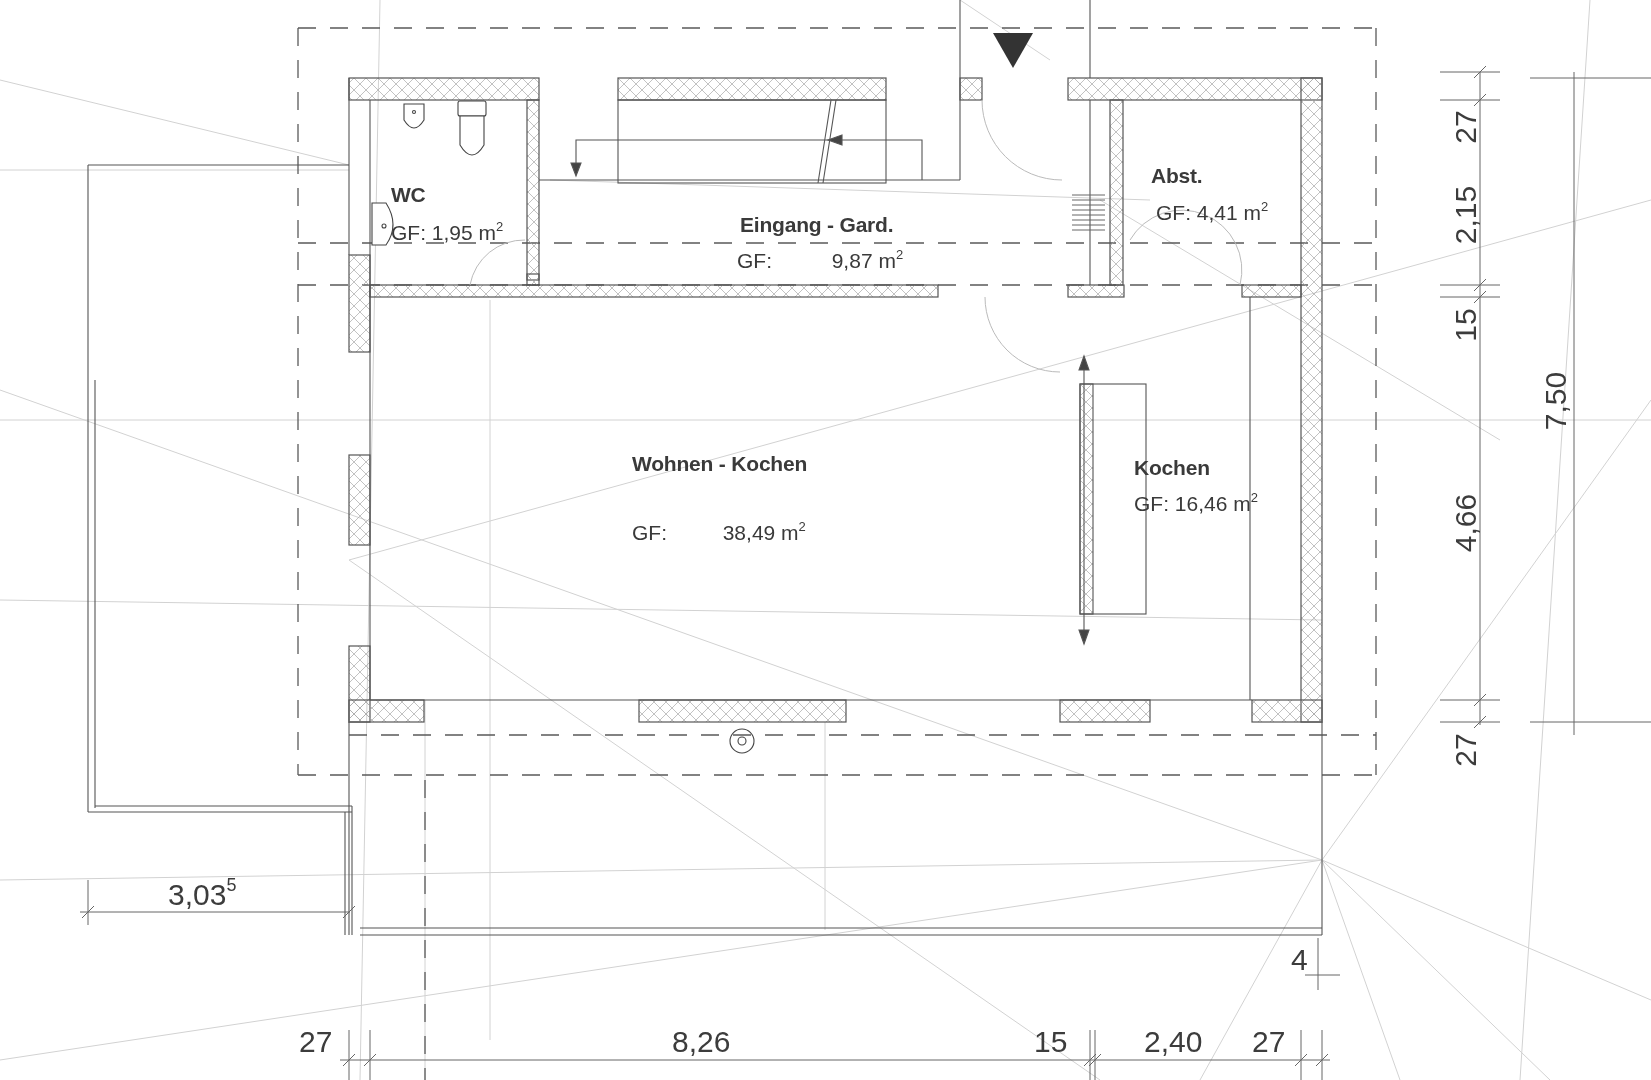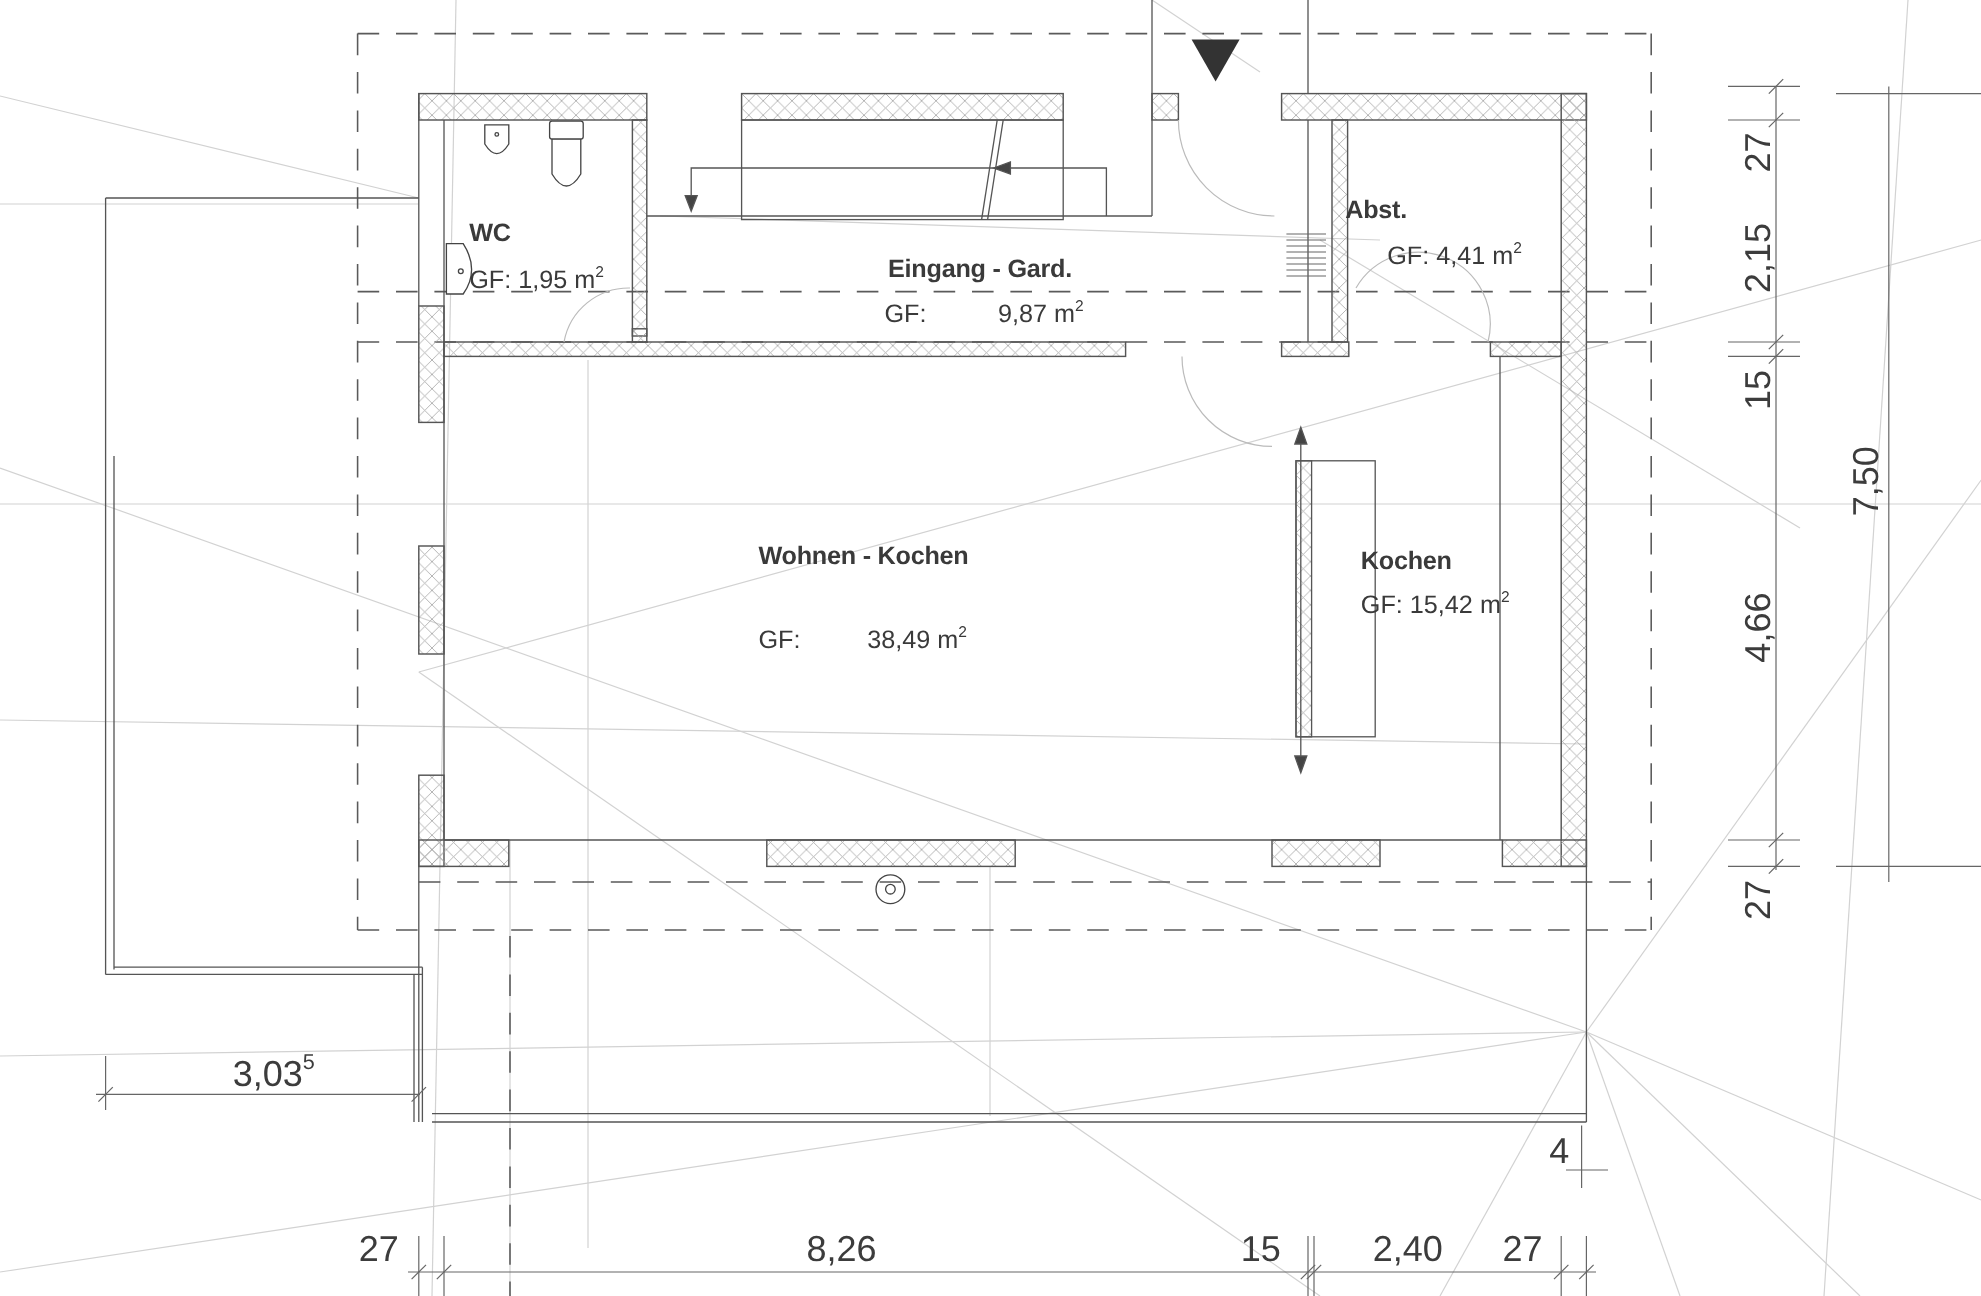--- a/index.html
+++ b/index.html
@@ -216,49 +216,49 @@
 </div>
 
 <div class="lbl room-name" style="left:700px;top:213px;margin-left:40px;">Eingang - Gard.</div>
 <div class="lbl room-area" style="left:737px;top:247px;text-align:center;">
   <span>GF:</span>
   <span style="display:inline-block;width:48px;"></span>
   <span>9,87</span>
   <span>m</span><sup>2</sup>
 </div>
 
-<div class="lbl room-name" style="left:1121px;top:164px;">Abst.</div>
+<div class="lbl room-name" style="left:1151px;top:164px;">Abst.</div>
 <div class="lbl room-area" style="left:1156px;top:199px;">
   <span>GF:</span>
   <span>4,41</span>
   <span>m</span><sup>2</sup>
 </div>
 
 <div class="lbl room-name" style="left:632px;top:452px;">Wohnen - Kochen</div>
 <div class="lbl room-area" style="left:632px;top:487px;margin-top:32px;">
   <span>GF:</span>
   <span style="display:inline-block;width:44px;"></span>
   <span>38,49</span>
   <span>m</span><sup>2</sup>
 </div>
 
 <div class="lbl room-name" style="left:1134px;top:456px;">Kochen</div>
 <div class="lbl room-area" style="left:1134px;top:490px;">
   <span>GF:</span>
-  <span>15,42</span>
+  <span>16,46</span>
   <span>m</span><sup>2</sup>
 </div>
 
 <div class="lbl dim" style="left:299px;top:1025px;">27</div>
 <div class="lbl dim" style="left:672px;top:1025px;">8,26</div>
 <div class="lbl dim" style="left:1034px;top:1025px;">15</div>
 <div class="lbl dim" style="left:1144px;top:1025px;">2,40</div>
 <div class="lbl dim" style="left:1252px;top:1025px;">27</div>
 
-<div class="lbl dim" style="left:194px;top:875px;">
+<div class="lbl dim" style="left:168px;top:875px;">
   <span>3,03</span><sup>5</sup>
 </div>
 
 <div class="lbl dim" style="left:1291px;top:943px;">4</div>
 
 <div class="dim-v" style="left:1446px;top:110px;width:40px;text-align:center;">27</div>
 <div class="dim-v" style="left:1436px;top:198px;width:60px;text-align:center;">2,15</div>
 <div class="dim-v" style="left:1446px;top:308px;width:40px;text-align:center;">15</div>
 <div class="dim-v" style="left:1436px;top:506px;width:60px;text-align:center;">4,66</div>
 <div class="dim-v" style="left:1446px;top:733px;width:40px;text-align:center;">27</div>

